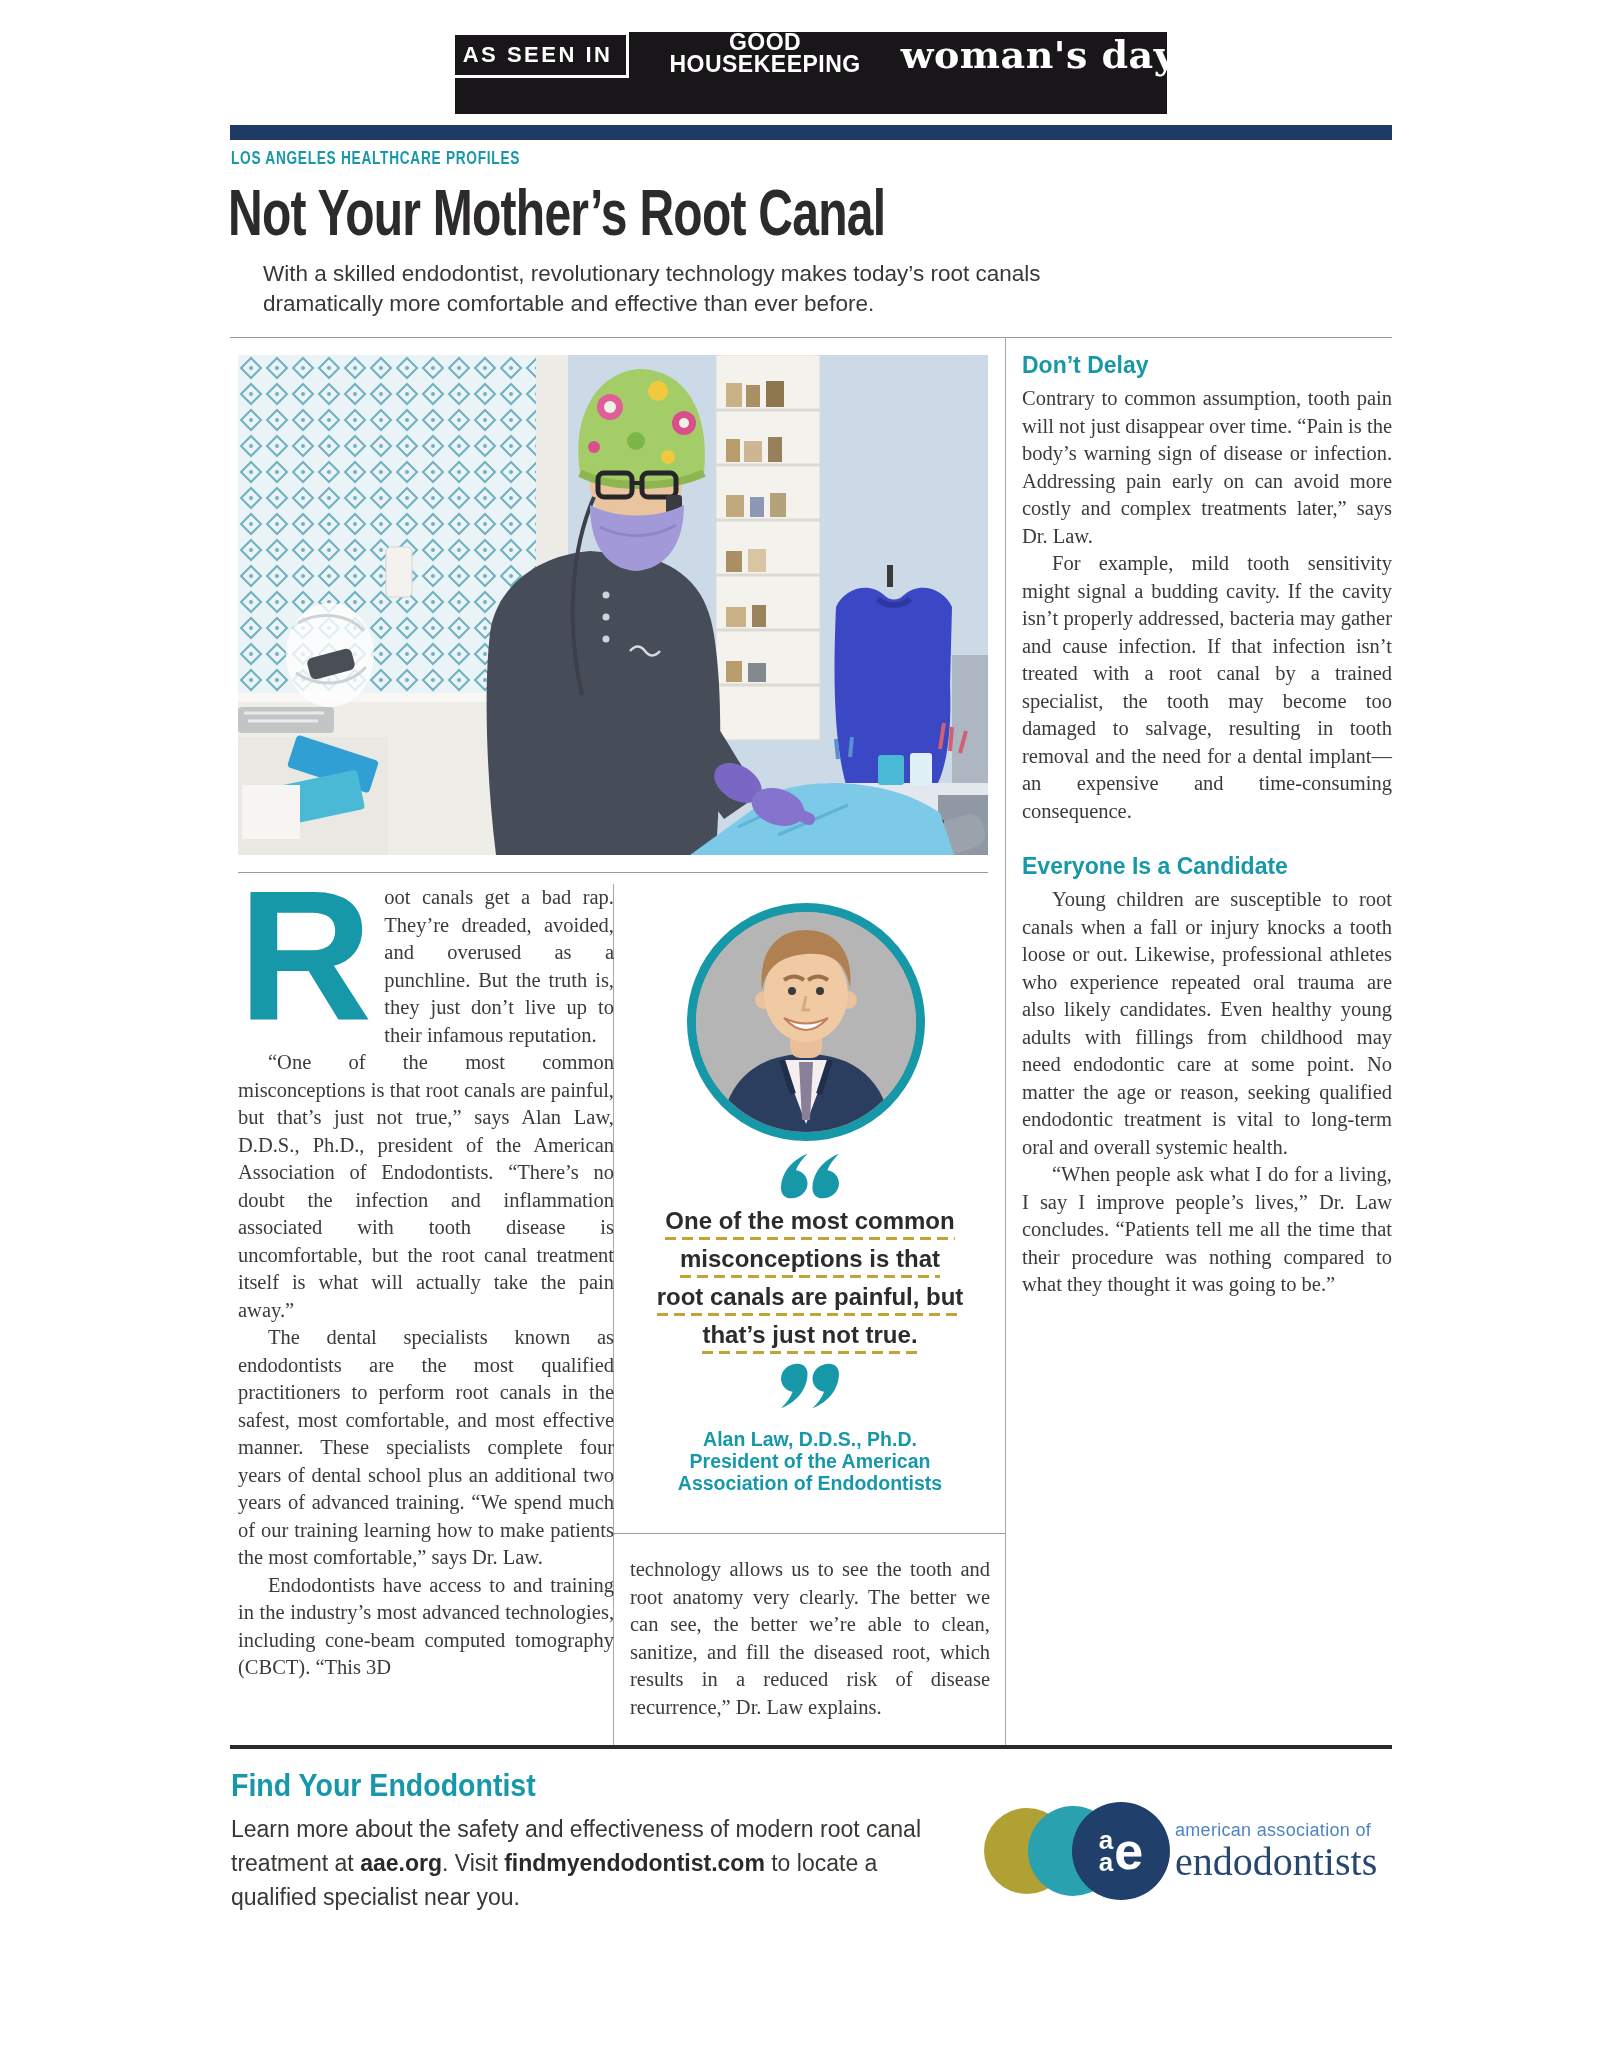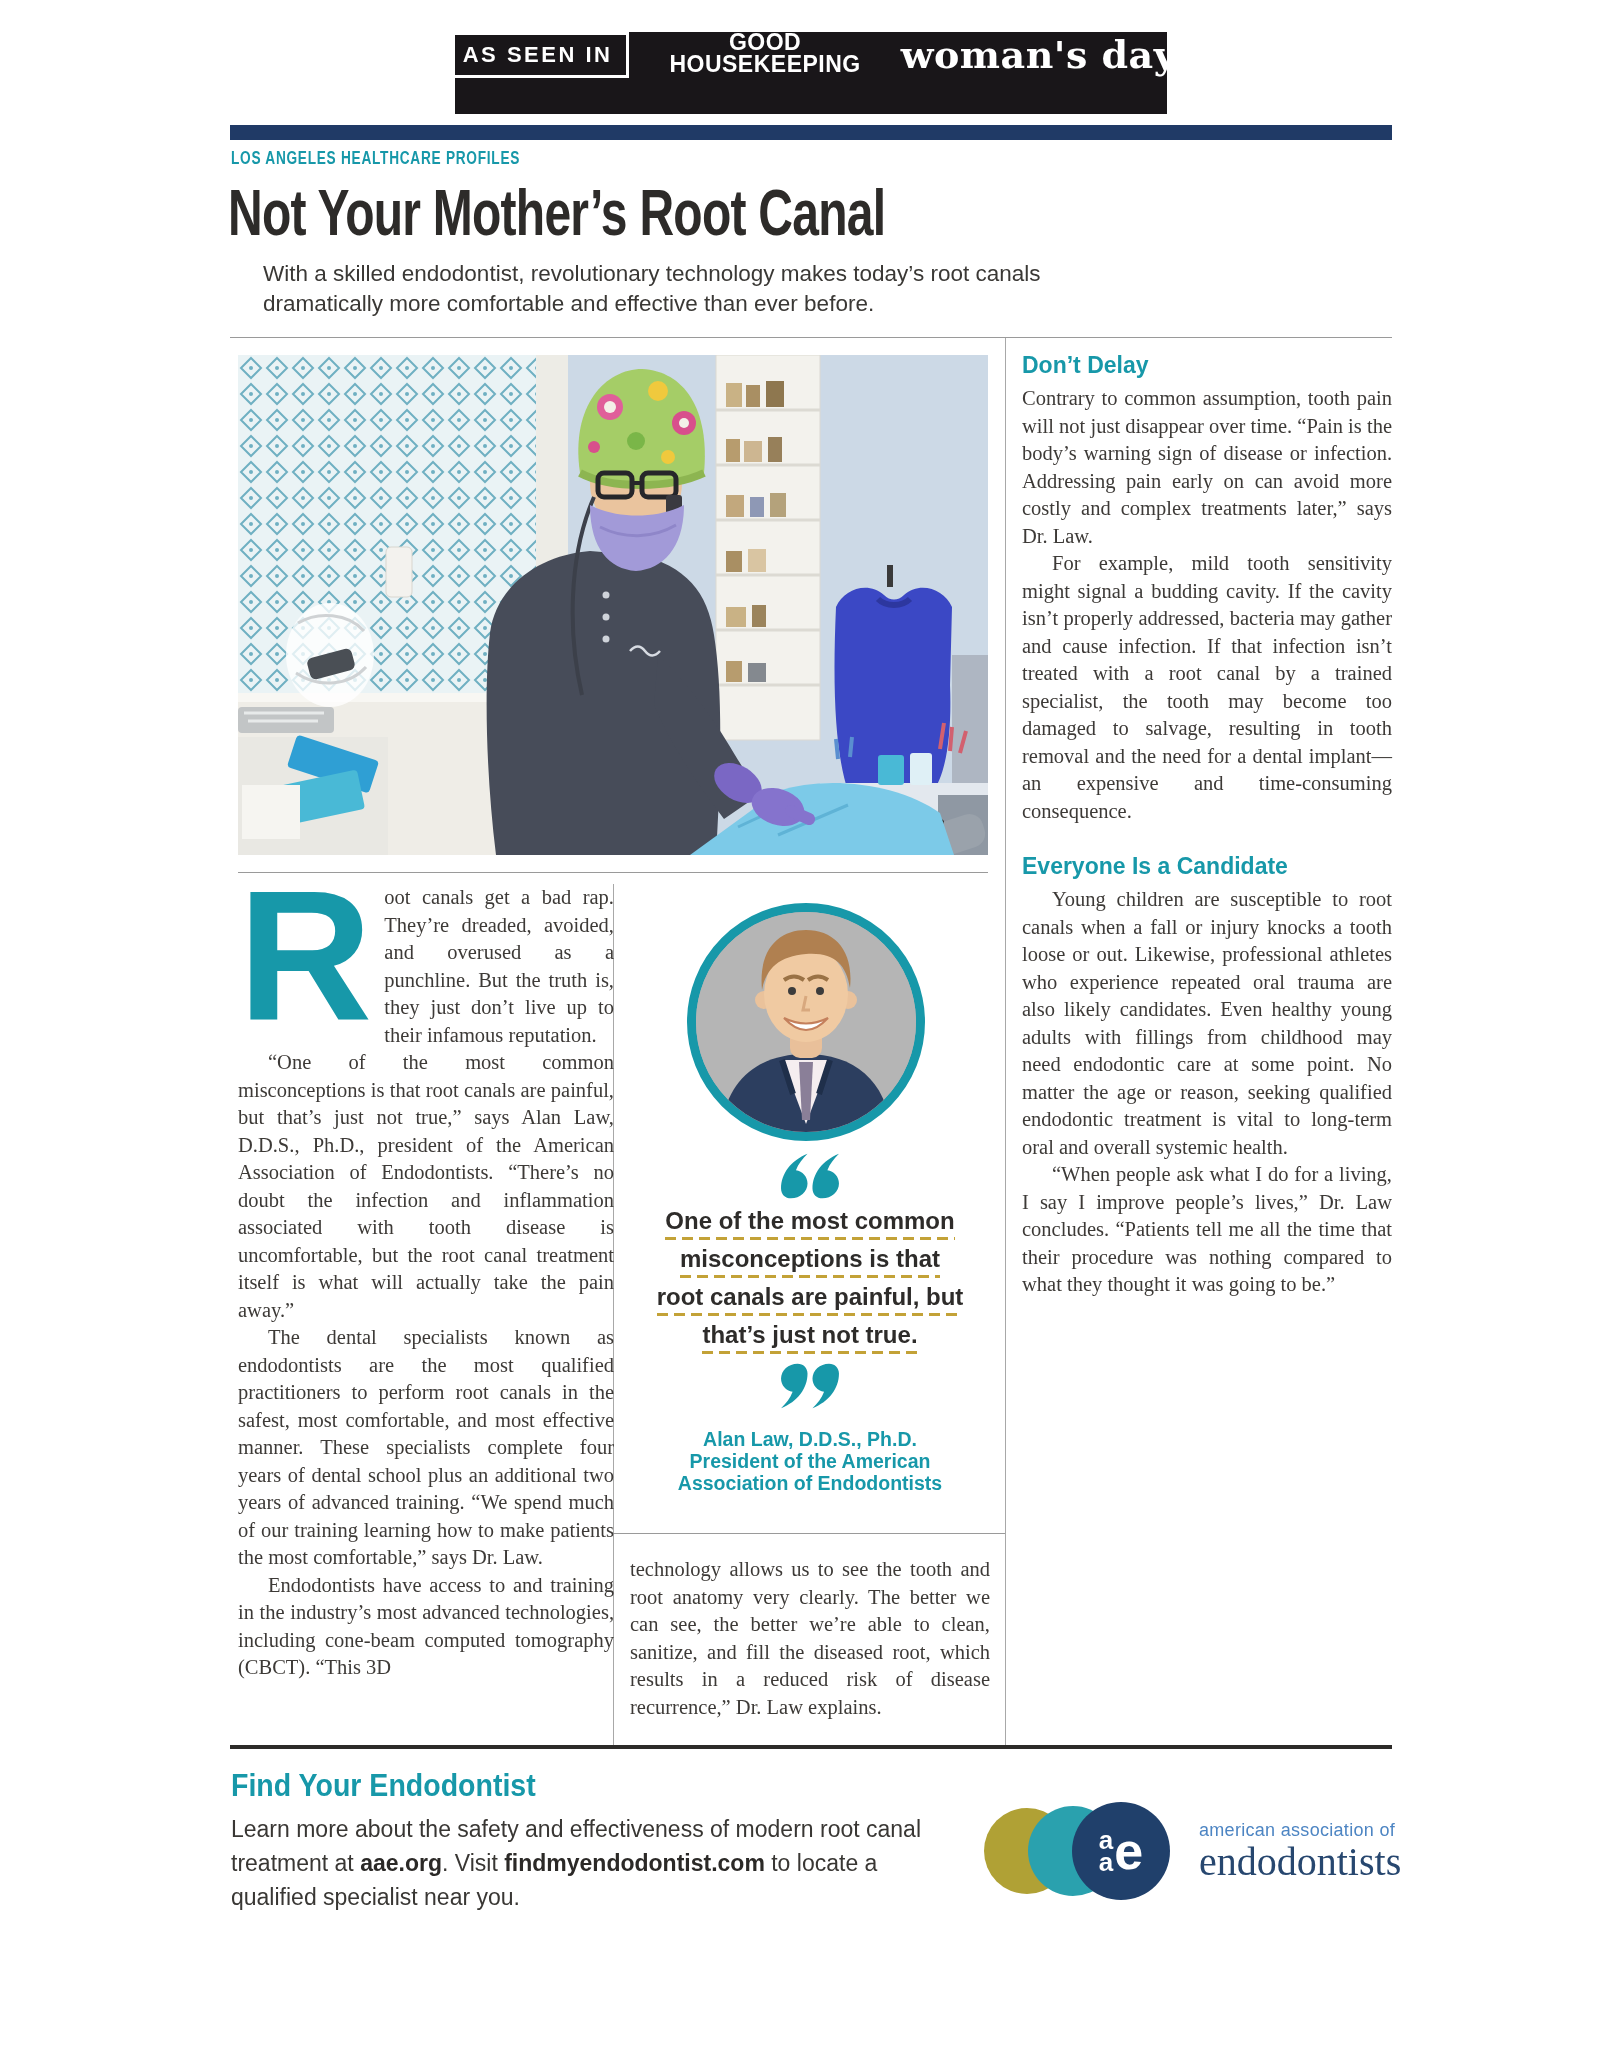--- a/index.html
+++ b/index.html
@@ -61,21 +61,21 @@
 
   
   #logo{left:984px;top:1802px;display:flex;align-items:center;}
   .lc{border-radius:50%;flex:0 0 auto;}
   #lc-gold{width:86px;height:86px;background:#b0a135;}
   #lc-teal{width:90px;height:90px;background:#2aa1ae;margin-left:-42px;}
   #lc-navy{width:98px;height:98px;background:#20406b;margin-left:-46px;display:flex;align-items:center;justify-content:center;}
   .mono{display:flex;align-items:center;color:#ffffff;font-weight:bold;}
   .mono .aa{display:flex;flex-direction:column;font-size:26px;line-height:22px;text-align:center;}
   .mono .e{font-size:52px;line-height:48px;margin-left:1px;}
-  .logo-text{margin-left:29px;}
+  .logo-text{margin-left:5px;}
   .lt1{font-size:18px;color:#4d85c3;letter-spacing:0.3px;}
   .lt2{font-family:"Liberation Serif",serif;font-size:40px;line-height:42px;color:#27476f;}
 </style>
 </head>
 <body>
 
 <div class="abs" id="banner">
   <span class="asi-box">AS SEEN IN</span>
   <span class="gh">
     <span>GOOD</span><br>

